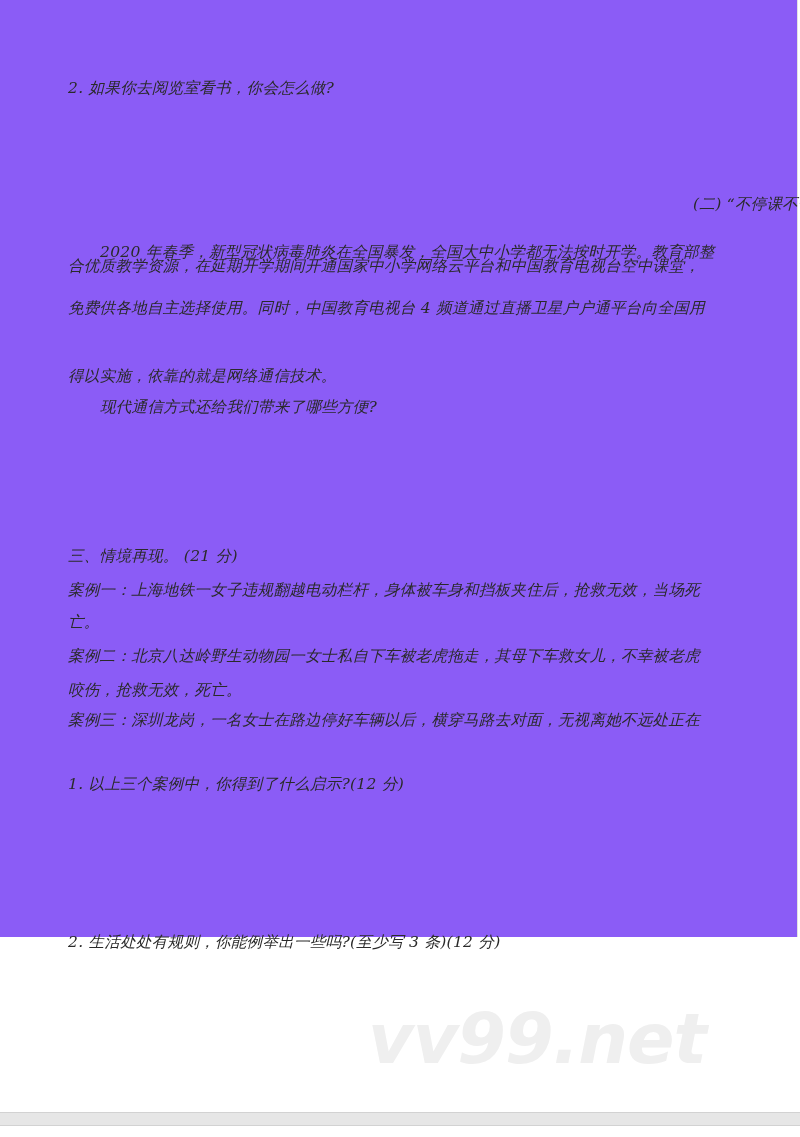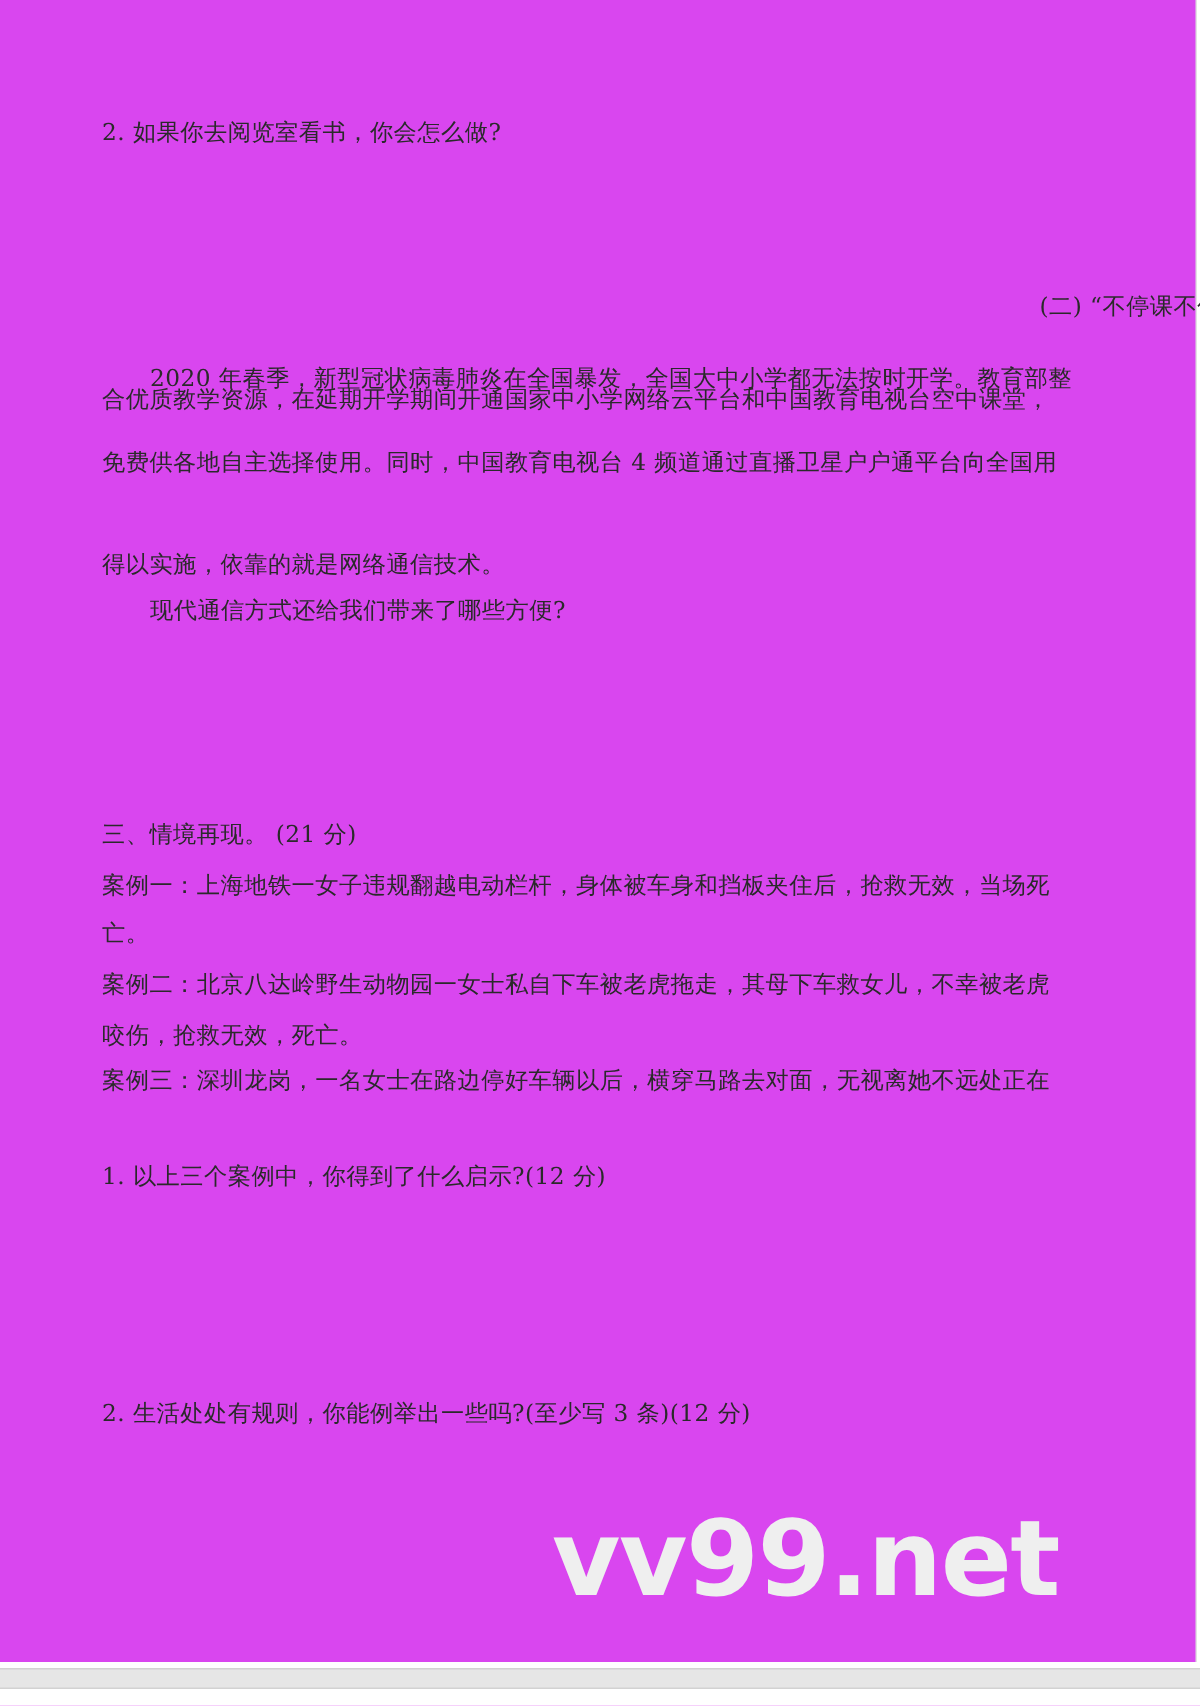--- a/index.html
+++ b/index.html
@@ -2,22 +2,22 @@
 <html><head>
 <meta charset="utf-8">
 <style>
   html, body { margin: 0; padding: 0; background: #ffffff; }
   body {
     width: 800px; height: 1137px; position: relative; overflow: hidden;
     font-family: "DejaVu Serif", "Liberation Serif", serif;
     color: #2a2a2a;
   }
   .page {
-    position: absolute; left: 0; top: 0; width: 797px; height: 1108px;
-    background: #d946ef; border-right: 1px solid #e2e2e2;
+    position: absolute; left: 0; top: 0; width: 797px; height: 937px;
+    background: #8b5cf6; border-right: 1px solid #e2e2e2; font-style: italic;
   }
   .line {
     position: absolute; left: 68px; font-size: 15.5px; line-height: 20px;
     white-space: nowrap; letter-spacing: 0.3px;
   }
   .indent { left: 100px; margin-top: 12px; }
   .center { left: 0; width: 800px; text-align: right; padding-left: 38px; }
   .watermark {
     position: absolute; left: 368px; top: 998px; font-family: "DejaVu Sans", sans-serif;
     font-weight: bold; font-size: 70px; color: #efefef; letter-spacing: -1px;

